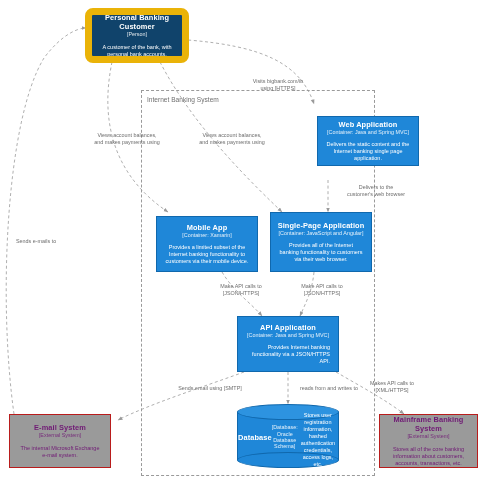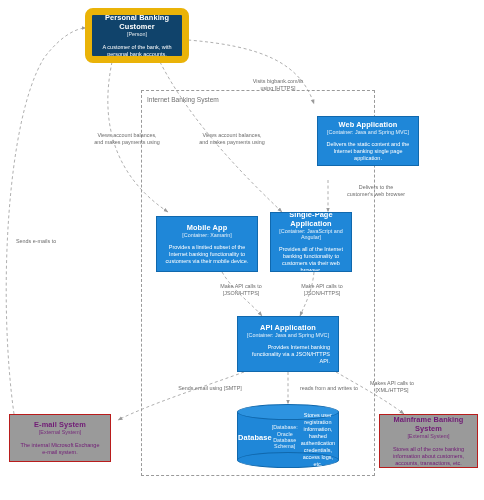--- a/index.html
+++ b/index.html
@@ -222,21 +222,21 @@
     <div class="n-tech">[Container: Java and Spring MVC]</div>
     <div class="n-desc">Delivers the static content and the Internet banking single page application.</div>
   </div>
 
   <div class="node container" style="left:156px; top:216px; width:102px; height:56px;">
     <div class="n-title">Mobile App</div>
     <div class="n-tech">[Container: Xamarin]</div>
     <div class="n-desc">Provides a limited subset of the Internet banking functionality to customers via their mobile device.</div>
   </div>
 
-  <div class="node container" style="left:270px; top:212px; width:82px; height:60px;">
+  <div class="node container" style="left:270px; top:212px; width:102px; height:60px;">
     <div class="n-title">Single-Page Application</div>
     <div class="n-tech">[Container: JavaScript and Angular]</div>
     <div class="n-desc">Provides all of the Internet banking functionality to customers via their web browser.</div>
   </div>
 
   <div class="node container" style="left:237px; top:316px; width:102px; height:56px;text-align:right;">
     <div class="n-title">API Application</div>
     <div class="n-tech">[Container: Java and Spring MVC]</div>
     <div class="n-desc">Provides Internet banking functionality via a JSON/HTTPS API.</div>
   </div>
@@ -247,21 +247,21 @@
       <div class="db-bottom"></div>
       <div class="db-top"></div>
     </div>
     <div class="db-text">
       <div class="n-title">Database</div>
       <div class="n-tech">[Database: Oracle Database Schema]</div>
       <div class="n-desc">Stores user registration information, hashed authentication credentials, access logs, etc.</div>
     </div>
   </div>
 
-  <div class="node external" style="left:9px; top:414px; width:102px; height:48px;">
+  <div class="node external" style="left:9px; top:414px; width:102px; height:54px;">
     <div class="n-title">E-mail System</div>
     <div class="n-tech">[External System]</div>
     <div class="n-desc">The internal Microsoft Exchange e-mail system.</div>
   </div>
 
   <div class="node external" style="left:379px; top:414px; width:99px; height:54px;">
     <div class="n-title">Mainframe Banking System</div>
     <div class="n-tech">[External System]</div>
     <div class="n-desc">Stores all of the core banking information about customers, accounts, transactions, etc.</div>
   </div>

